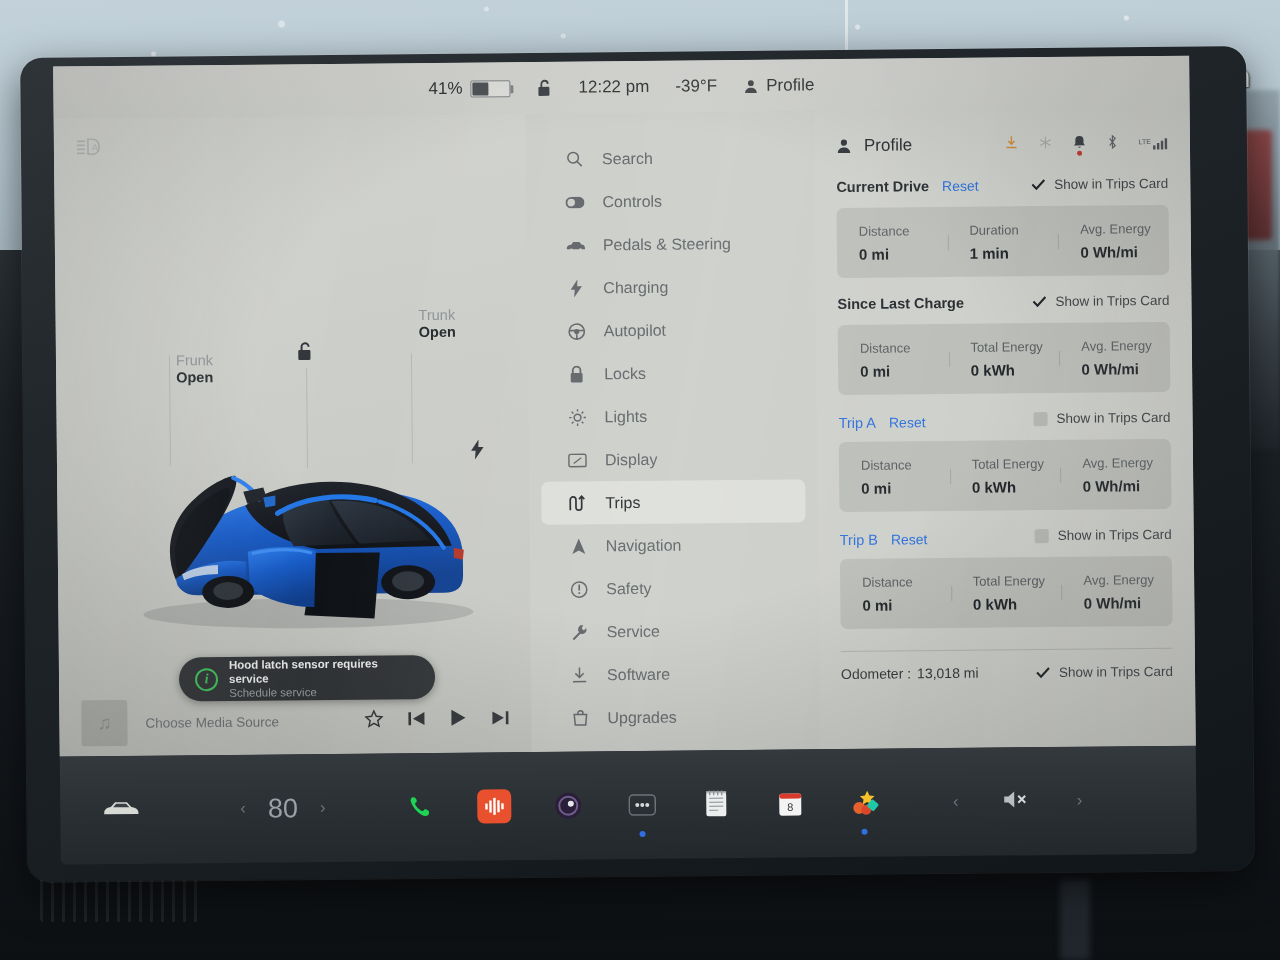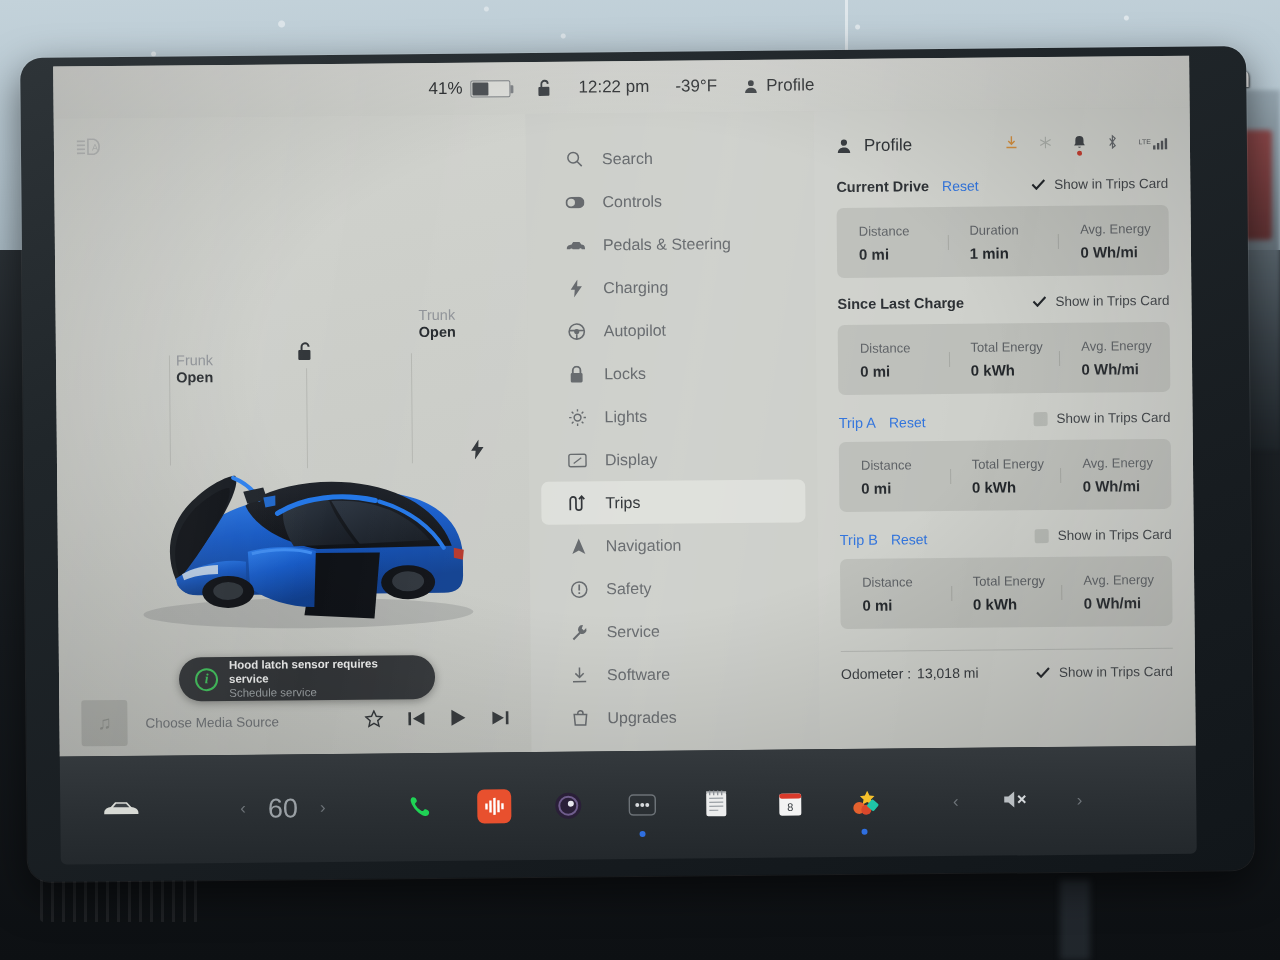--- a/index.html
+++ b/index.html
@@ -713,21 +713,21 @@
     <div class="taskbar">
       <div class="tb-left">
         <span>
           <svg width="38" height="20" viewBox="0 0 40 20">
             <path d="M2 15 C2 11 6 9.4 9 9 L13.5 4 H26 L30.6 9 C34 9.4 38 11 38 15 L38 16.4 H2 Z" fill="#d7d9d4"></path>
             <path d="M14.6 5.6 H25 L28.6 9.2 H11.4 Z" fill="#3a3f43"></path>
           </svg>
         </span>
         <span class="temp-group">
           <span class="arrow">‹</span>
-          <span class="temp-val">60</span>
+          <span class="temp-val">80</span>
           <span class="arrow">›</span>
         </span>
       </div>
 
       <div class="tb-apps">
         <span class="app">
           <svg width="26" height="26" viewBox="0 0 26 26">
               <path d="M6 3c2 0 2.6 1 3.4 2.8.6 1.4 0 2-1 2.8-.7.6-.7 1.2-.2 2.2a13 13 0 0 0 5.8 5.8c1 .5 1.6.5 2.2-.2.8-1 1.4-1.6 2.8-1 1.8.8 2.8 1.4 2.8 3.4 0 2.2-2.4 3.6-4.2 3.2C12.4 20.8 5.2 13.6 3.6 7.2 3.2 5.4 3.8 3 6 3z" fill="#1fd355"></path>
             </svg>
         </span>

